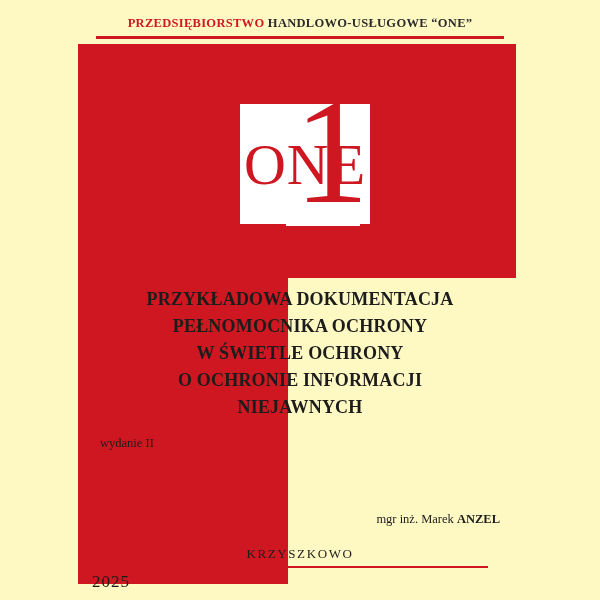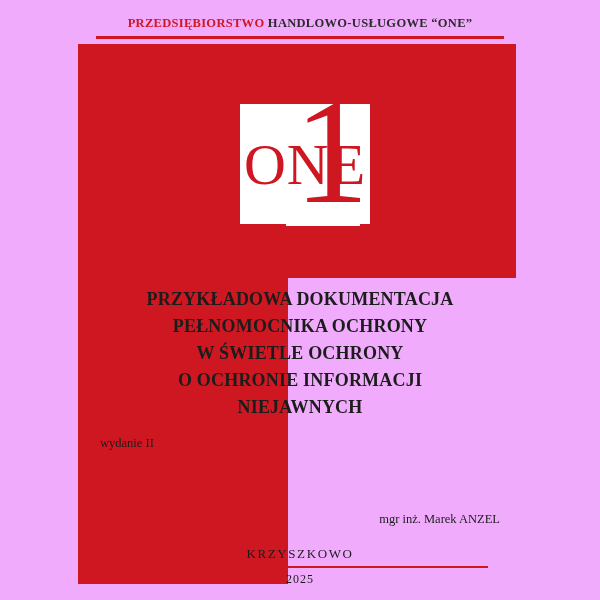--- a/index.html
+++ b/index.html
@@ -10,21 +10,21 @@
     height: 600px;
     background: #ffffff;
     font-family: "Liberation Serif", serif;
   }
 
   #cover {
     position: relative;
     width: 600px;
     height: 600px;
     overflow: hidden;
-    background: #f0abfc;
+    background: #fef9c3;
   }
 
   
   .header-line {
     position: absolute;
     top: 16px;
     left: 0;
     width: 600px;
     text-align: center;
     font-family: "Liberation Serif", serif;
@@ -145,21 +145,21 @@
   .author {
     position: absolute;
     left: 200px;
     top: 512px;
     width: 300px;
     text-align: right;
     z-index: 6;
     font-size: 12.5px;
     color: #1c1c1c;
   }
-  .author b { font-weight: normal; margin-top: 40px; }
+  .author b { font-weight: bold; margin-top: 40px; }
 
   
   .place {
     position: absolute;
     left: 100px;
     top: 546px;
     width: 400px;
     text-align: center;
     z-index: 6;
     font-size: 13px;
@@ -170,26 +170,26 @@
     position: absolute;
     left: 112px;
     top: 566px;
     width: 376px;
     height: 2px;
     background: #cf1722;
     z-index: 6;
   }
   .year {
     position: absolute;
-    left: 100px;
+    left: 92px;
     top: 572px;
     width: 400px;
-    text-align: center;
-    z-index: 6;
-    font-size: 12px;
+    text-align: left;
+    z-index: 6;
+    font-size: 17px;
     letter-spacing: 1px;
     color: #1c1c1c;
   }
 </style>
 </head>
 <body>
 
 <div id="cover">
 
   <div class="header-line">

